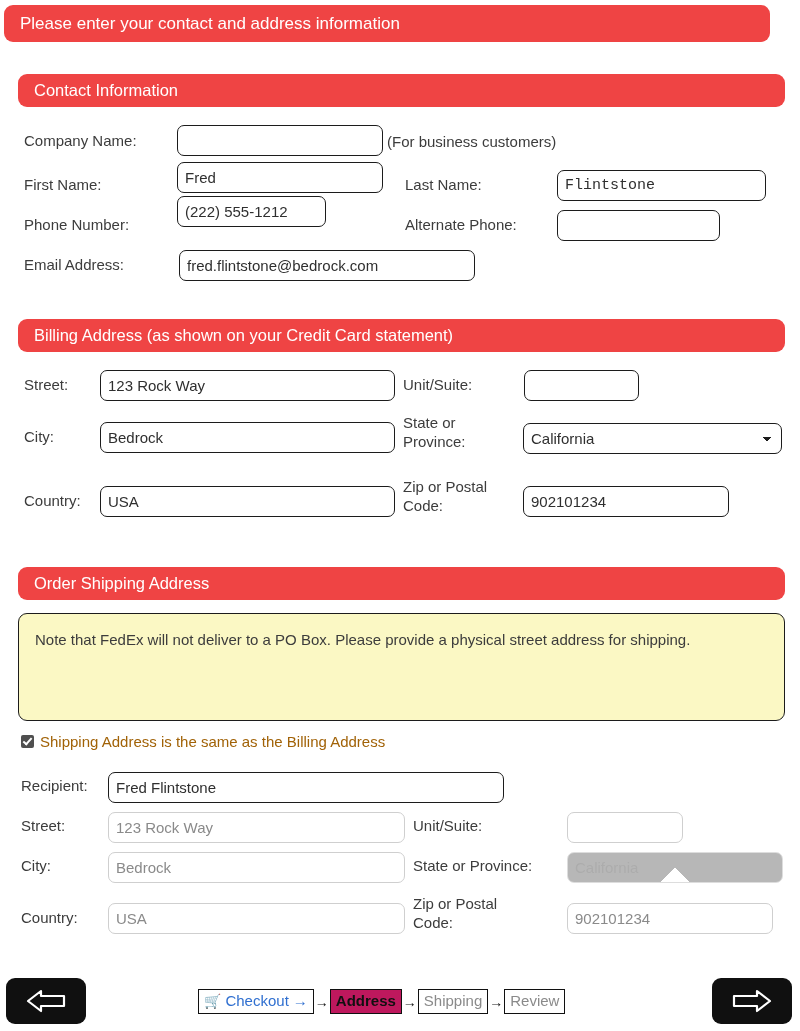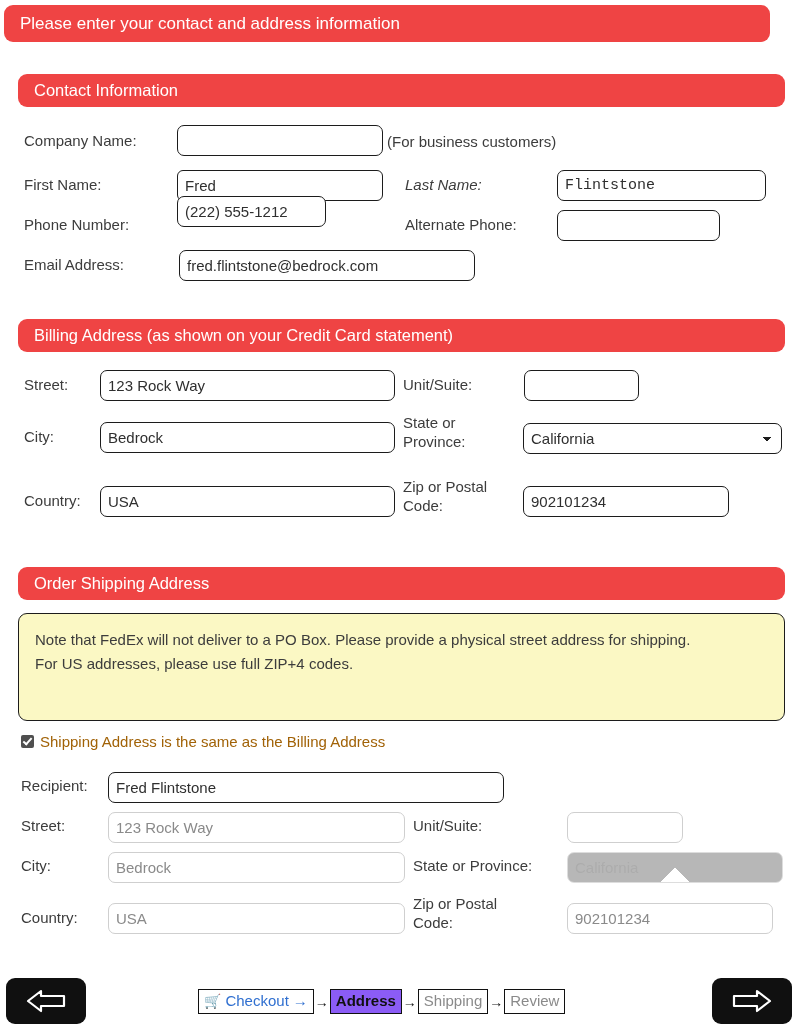--- a/index.html
+++ b/index.html
@@ -149,21 +149,21 @@
   }
   .crumb {
     border: 1.4px solid #101010;
     padding: 1px 5px 2px 5px;
     line-height: 20px;
     display: flex; align-items: center; gap: 4px;
     background: #ffffff;
     white-space: nowrap;
   }
   .crumb.current {
-    background: #8b5cf6;
+    background: #be185d;
     font-weight: bold;
     color: #101010;
   }
   .crumb.link { color: #2f6fd0; }
   .crumb.future { color: #8a8a8a; }
   .crumb-sep {
     color: #101010;
     font-size: 14px;
     padding: 0 1px;
   }
@@ -178,23 +178,23 @@
 
 <div class="banner section-banner" id="contact-banner">
   <span>Contact Information</span>
 </div>
 
 <span class="lbl" style="left:24px; top:131px;">Company Name:</span>
 <input class="fld" style="left: 177px; top: 125px; width: 206px;" value="">
 <span class="hint" style="left:387px; top:133px;">(For business customers)</span>
 
 <span class="lbl" style="left:24px; top:175px;">First Name:</span>
-<input class="fld" style="left: 177px; top: 170px; width: 206px; border-radius: 6px;" value="Fred">
-
-<span class="lbl" style="left:405px; top:175px;font-style:italic;">Last Name:</span>
+<input class="fld" style="left: 177px; top: 162px; width: 206px;" value="Fred">
+
+<span class="lbl" style="left:405px; top:175px;">Last Name:</span>
 <input class="fld" style="left: 557px; top: 170px; width: 209px; font-family: Liberation Mono, monospace;" value="Flintstone">
 
 <span class="lbl" style="left:24px; top:215px;">Phone Number:</span>
 <input class="fld" style="left: 177px; top: 196px; width: 149px;" value="(222) 555-1212">
 
 <span class="lbl" style="left:405px; top:215px;">Alternate Phone:</span>
 <input class="fld" style="left: 557px; top: 210px; width: 163px;" value="">
 
 <span class="lbl" style="left:24px; top:255px;text-align:center;">Email Address:</span>
 <input class="fld" style="left: 179px; top: 250px; width: 296px;" value="fred.flintstone@bedrock.com">
@@ -221,21 +221,20 @@
 <span class="lbl" style="left:403px; top:477px;">Zip or Postal
 Code:</span>
 <input class="fld" style="left: 523px; top: 486px; width: 206px;" value="902101234">
 
 <div class="banner section-banner" id="shipping-banner">
   <span>Order Shipping Address</span>
 </div>
 
 <div id="note-box">
   <div>Note that FedEx will not deliver to a PO Box. Please provide a physical street address for shipping.</div>
-  <div>For US addresses, please use full ZIP+4 codes.</div>
 </div>
 
 <div id="same-addr-row">
   <span class="cbox"></span>
   <span>Shipping Address is the same as the Billing Address</span>
 </div>
 
 <span class="lbl" style="left:21px; top:776px;">Recipient:</span>
 <input class="fld" style="left: 108px; top: 772px; width: 396px;" value="Fred Flintstone">
 

